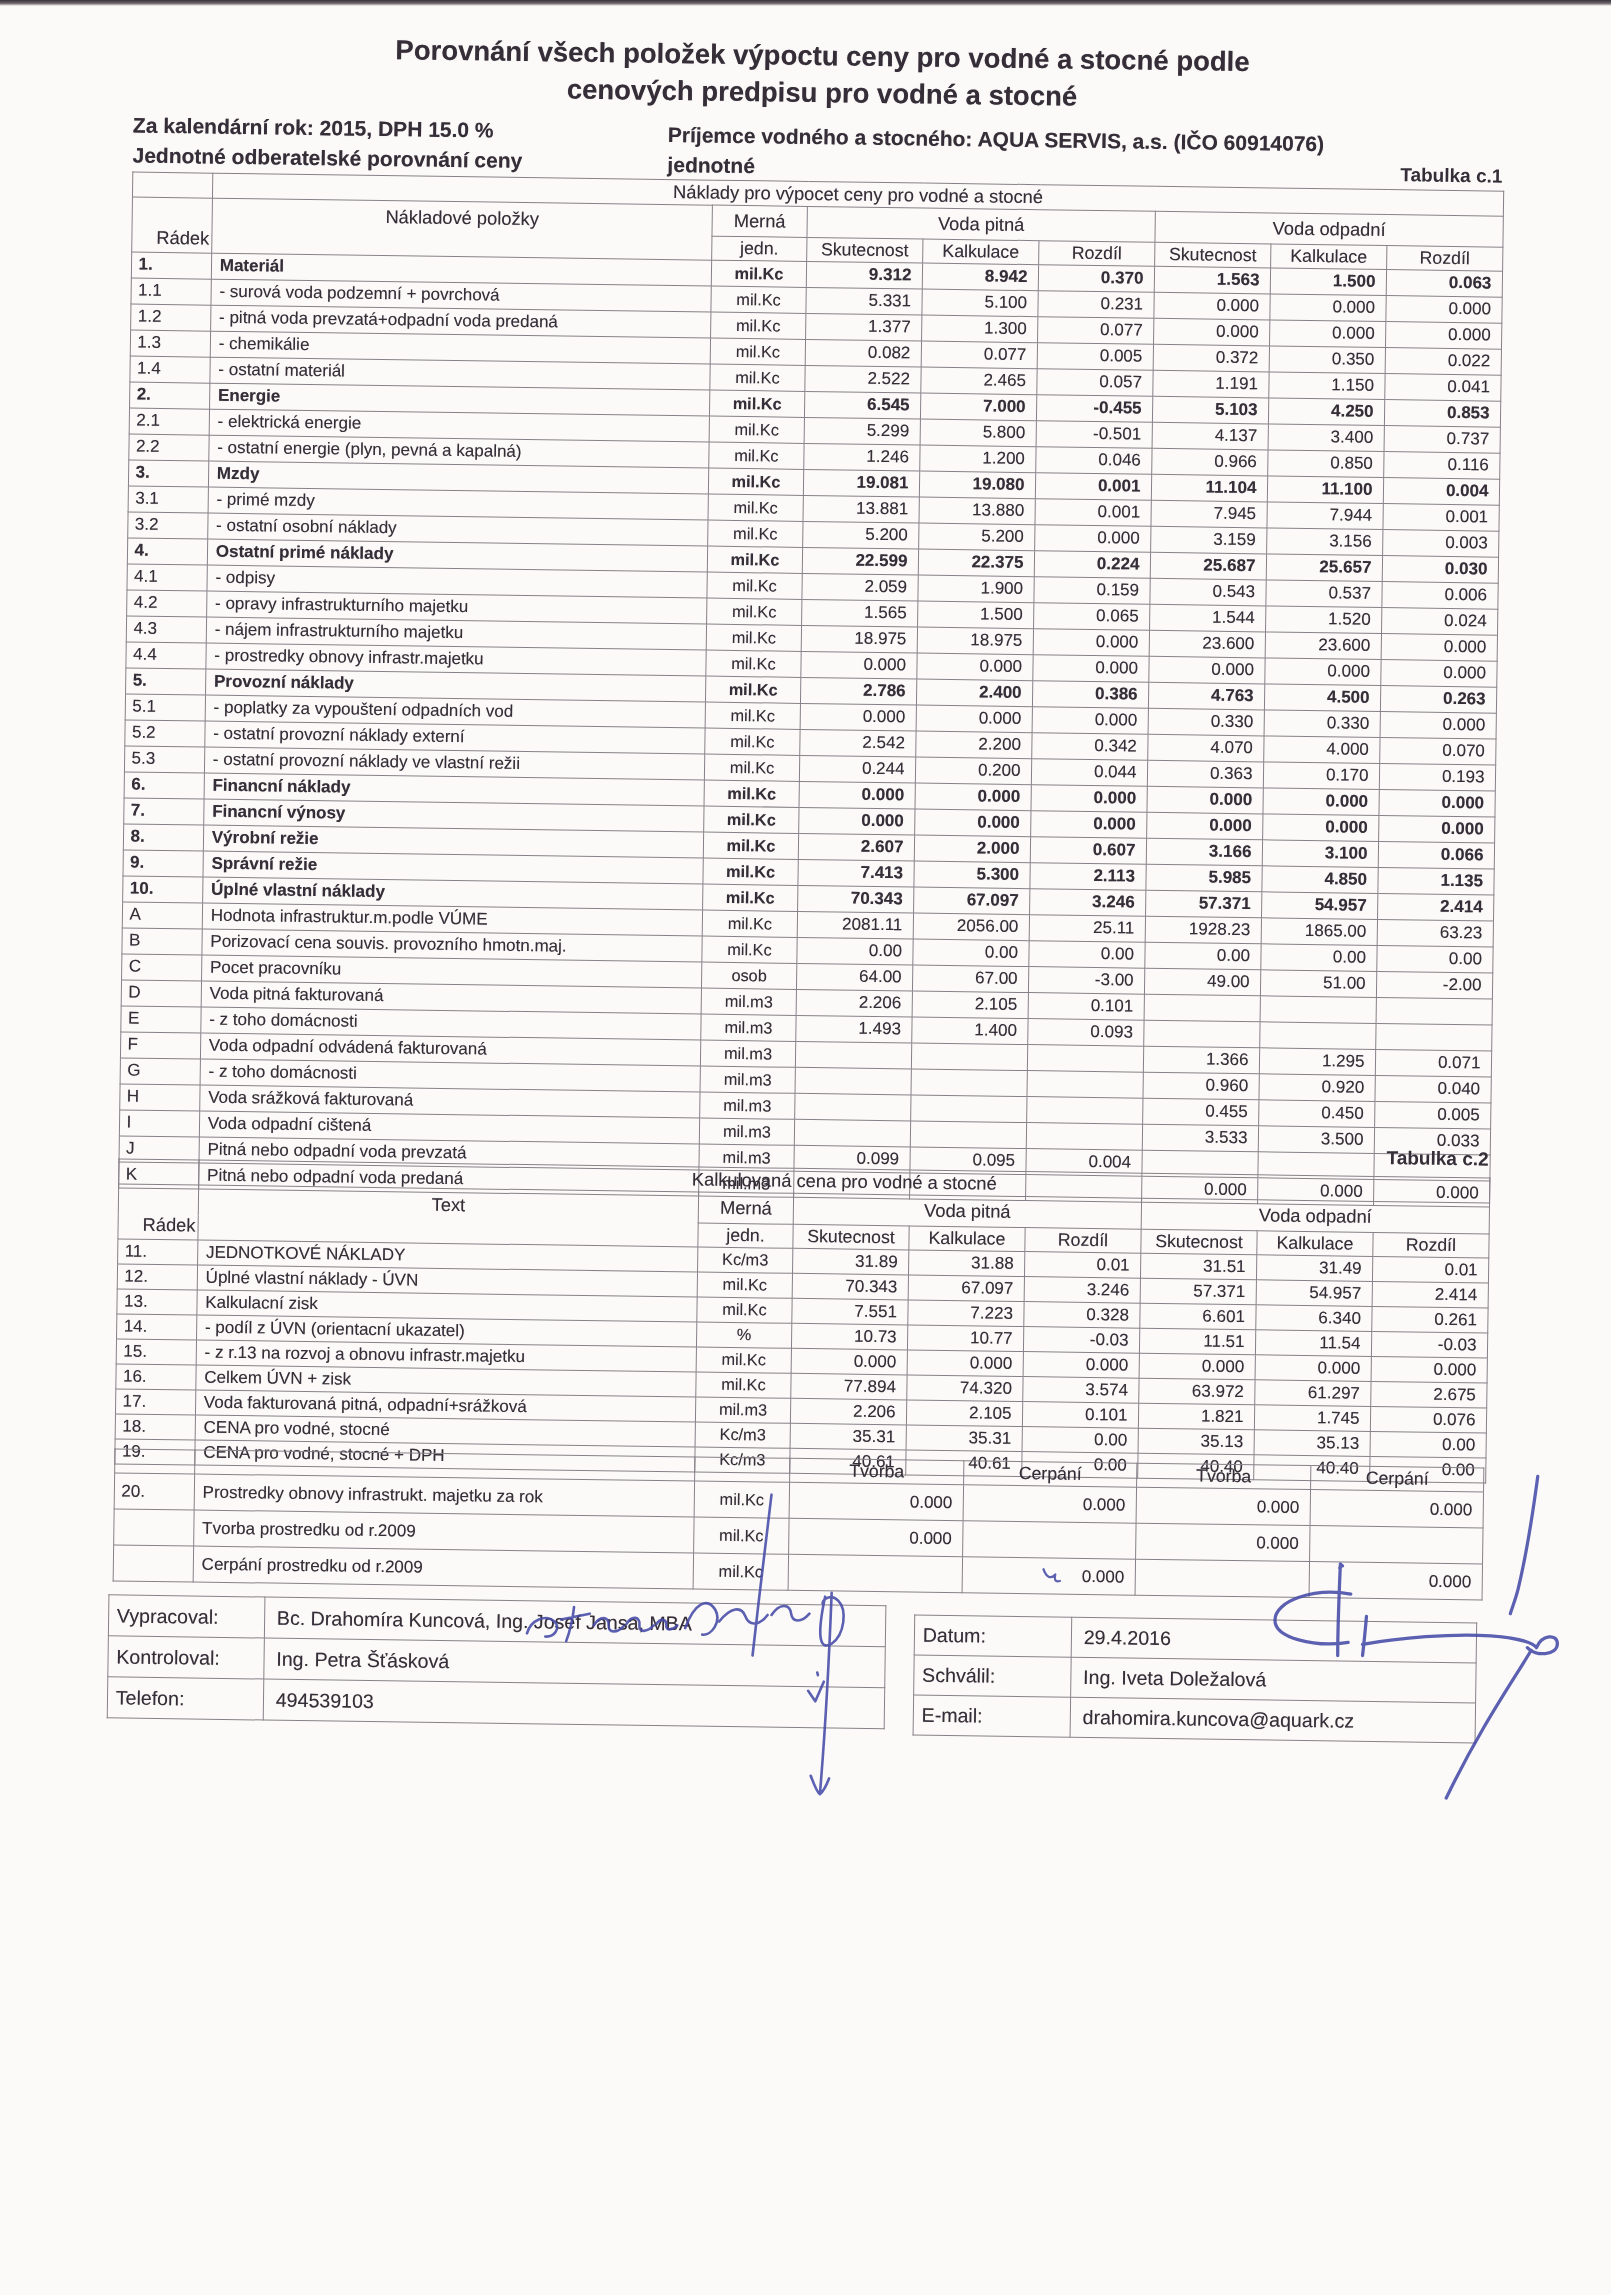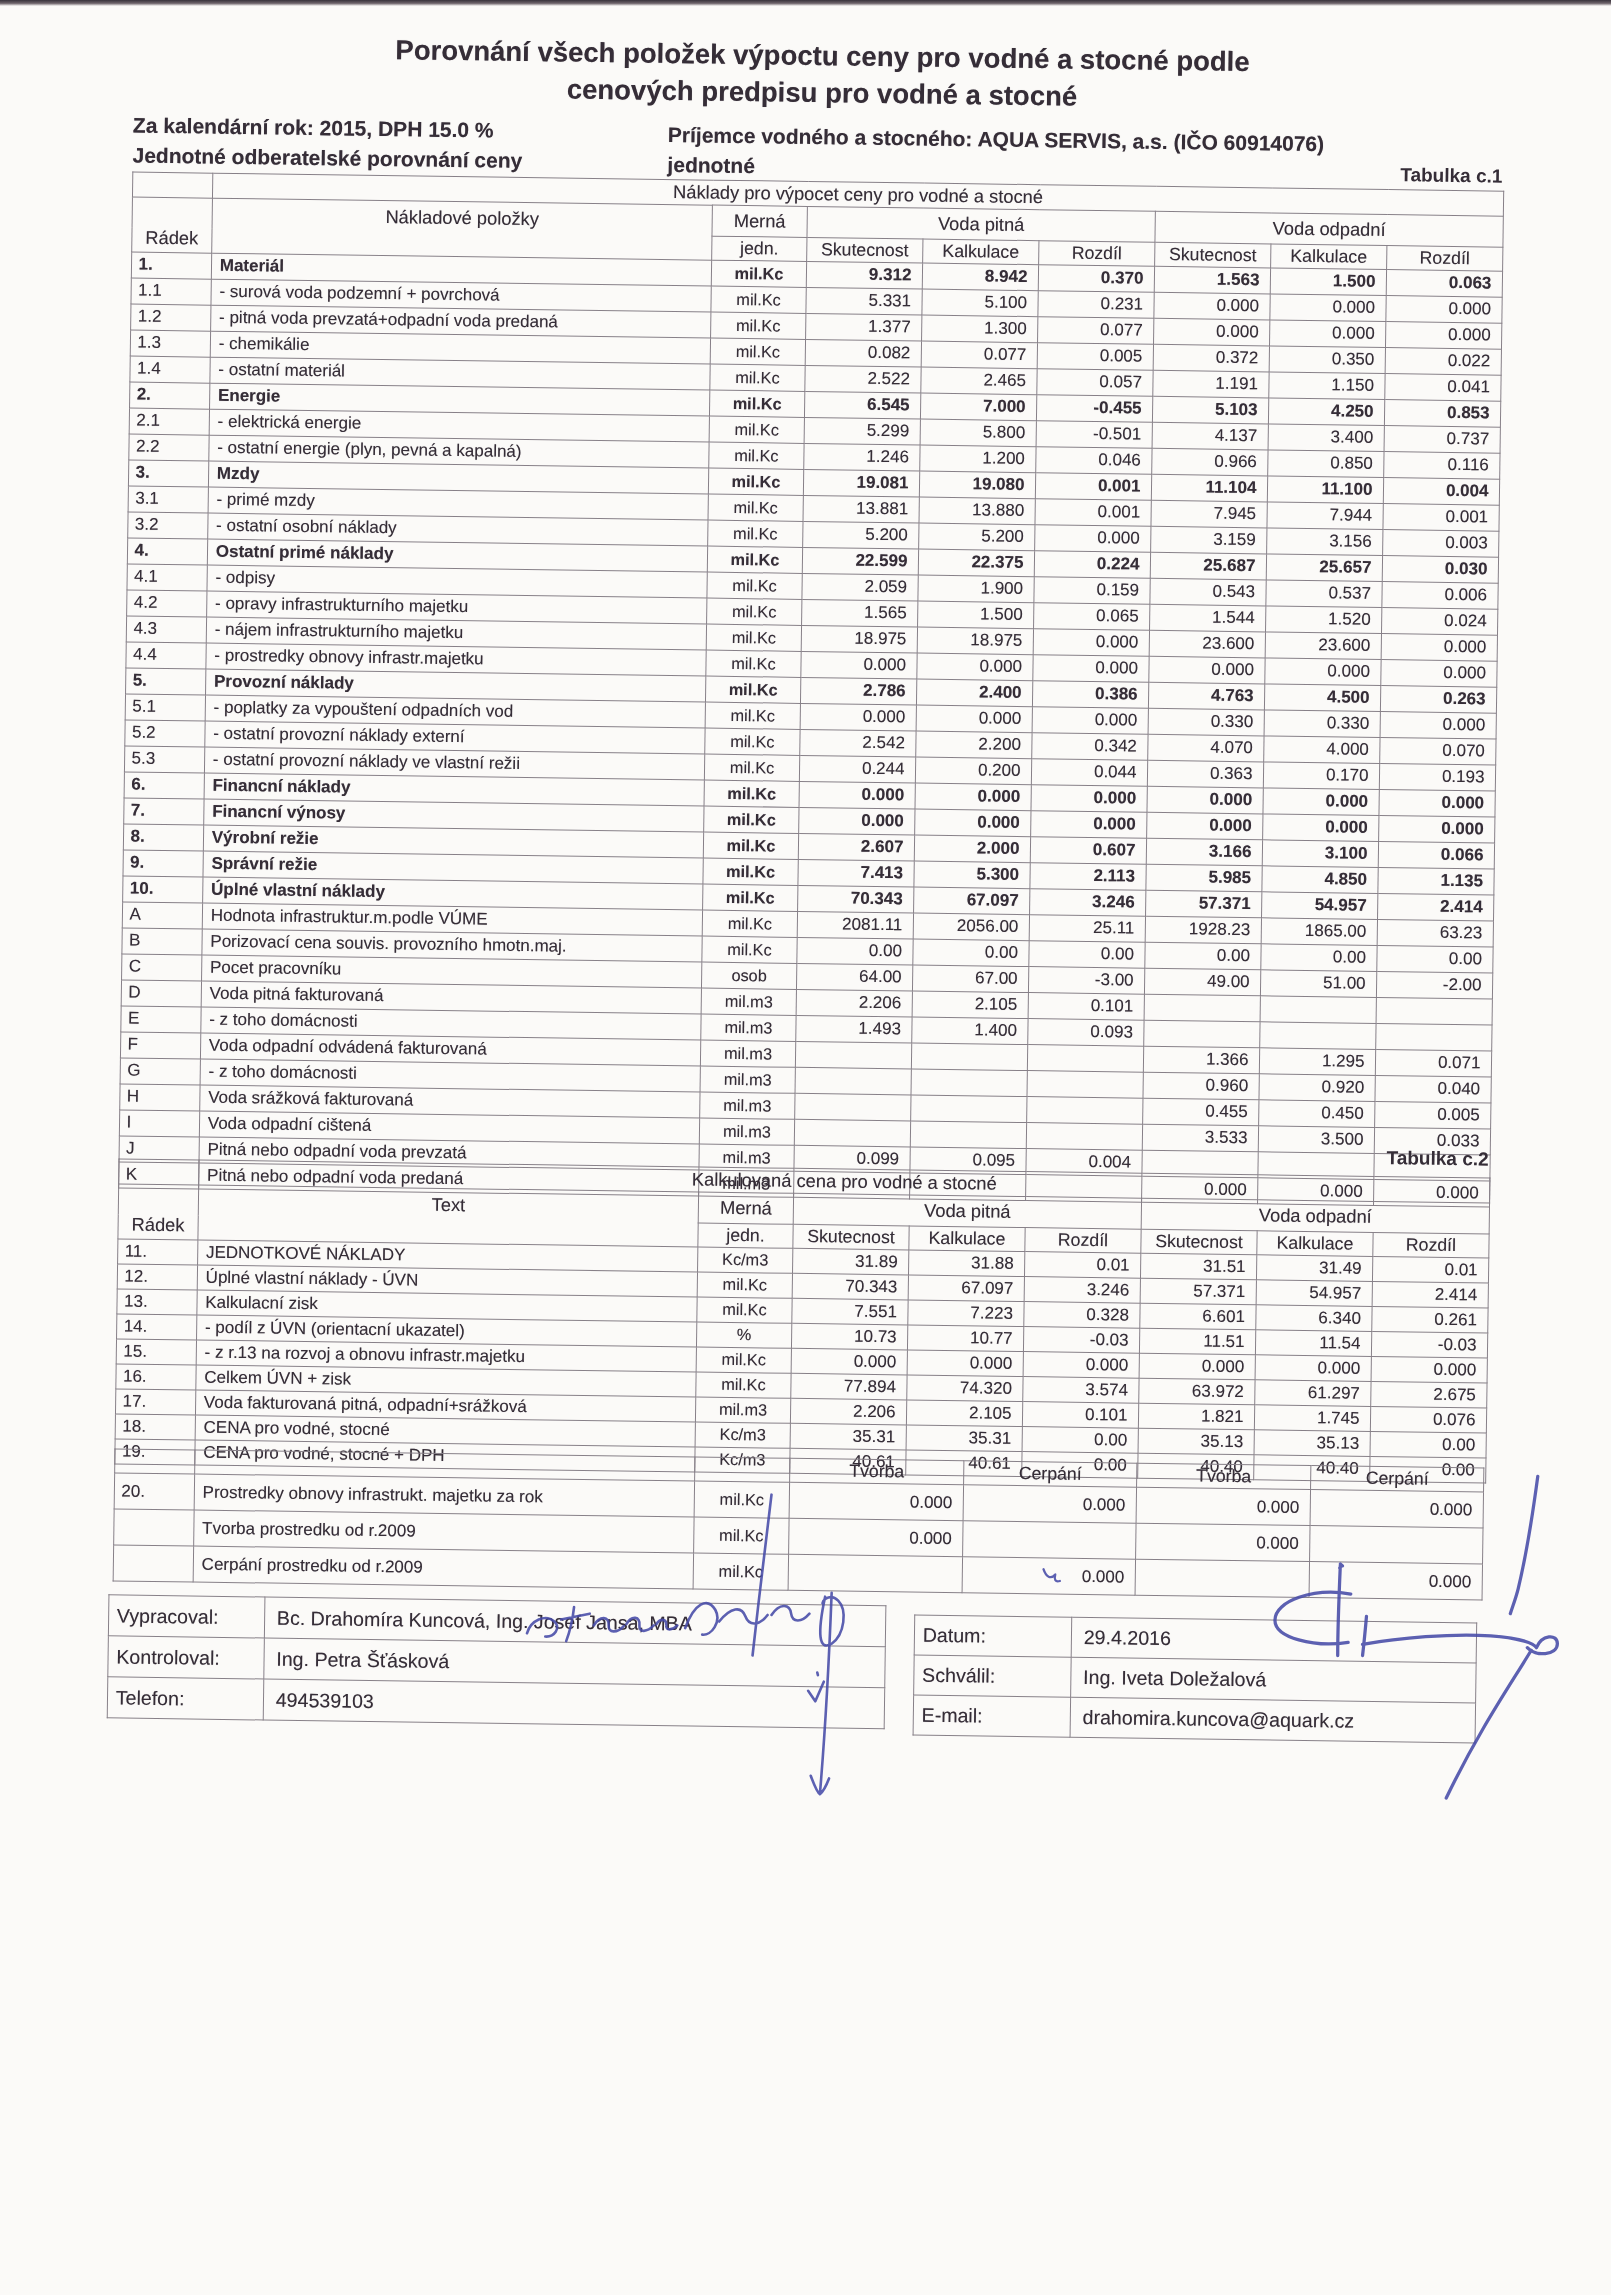--- a/index.html
+++ b/index.html
@@ -22,21 +22,21 @@
   #tab2-label{left:1329px;top:1139px;}
   table{border-collapse:collapse;table-layout:fixed;position:absolute;background:transparent;}
   td{border:1.3px solid #878088;overflow:hidden;white-space:nowrap;vertical-align:middle;
      font-size:17px;text-shadow:0 0 0.7px rgba(53,45,55,.40);}
   #t1{left:122px;top:181px;}
   #t2{left:122px;top:1168px;}
   #tfund{left:122px;top:1458px;}
   .cap-row td{height:22px;text-align:center;font-size:18.3px;}
   .grp-row td{height:27.5px;text-align:center;font-size:18.3px;}
   .sub-row td{height:19.6px;text-align:center;font-size:17.7px;}
-  td.radek-h{vertical-align:bottom;text-align:left;padding-left:13px;padding-bottom:2.6px;font-size:18.3px;}
+  td.radek-h{vertical-align:bottom;text-align:left;padding-left:24px;padding-bottom:2.6px;font-size:18.3px;}
   td.items-h{vertical-align:top;padding-top:5.2px;text-align:center;font-size:18.3px;}
   #t1 tbody td{height:23px;}
   #t2 tbody td{height:22px;}
   #tfund tbody td{height:33px;}
   #tfund thead td{height:18.3px;text-align:center;font-size:17.7px;}
   td.id{padding-left:6.5px;}
   td.lbl{padding-left:7.8px;}
   td.unit{text-align:center;font-size:16.3px;}
   td.num{text-align:right;padding-right:10.5px;}
   tr.bold td{font-weight:700;}

